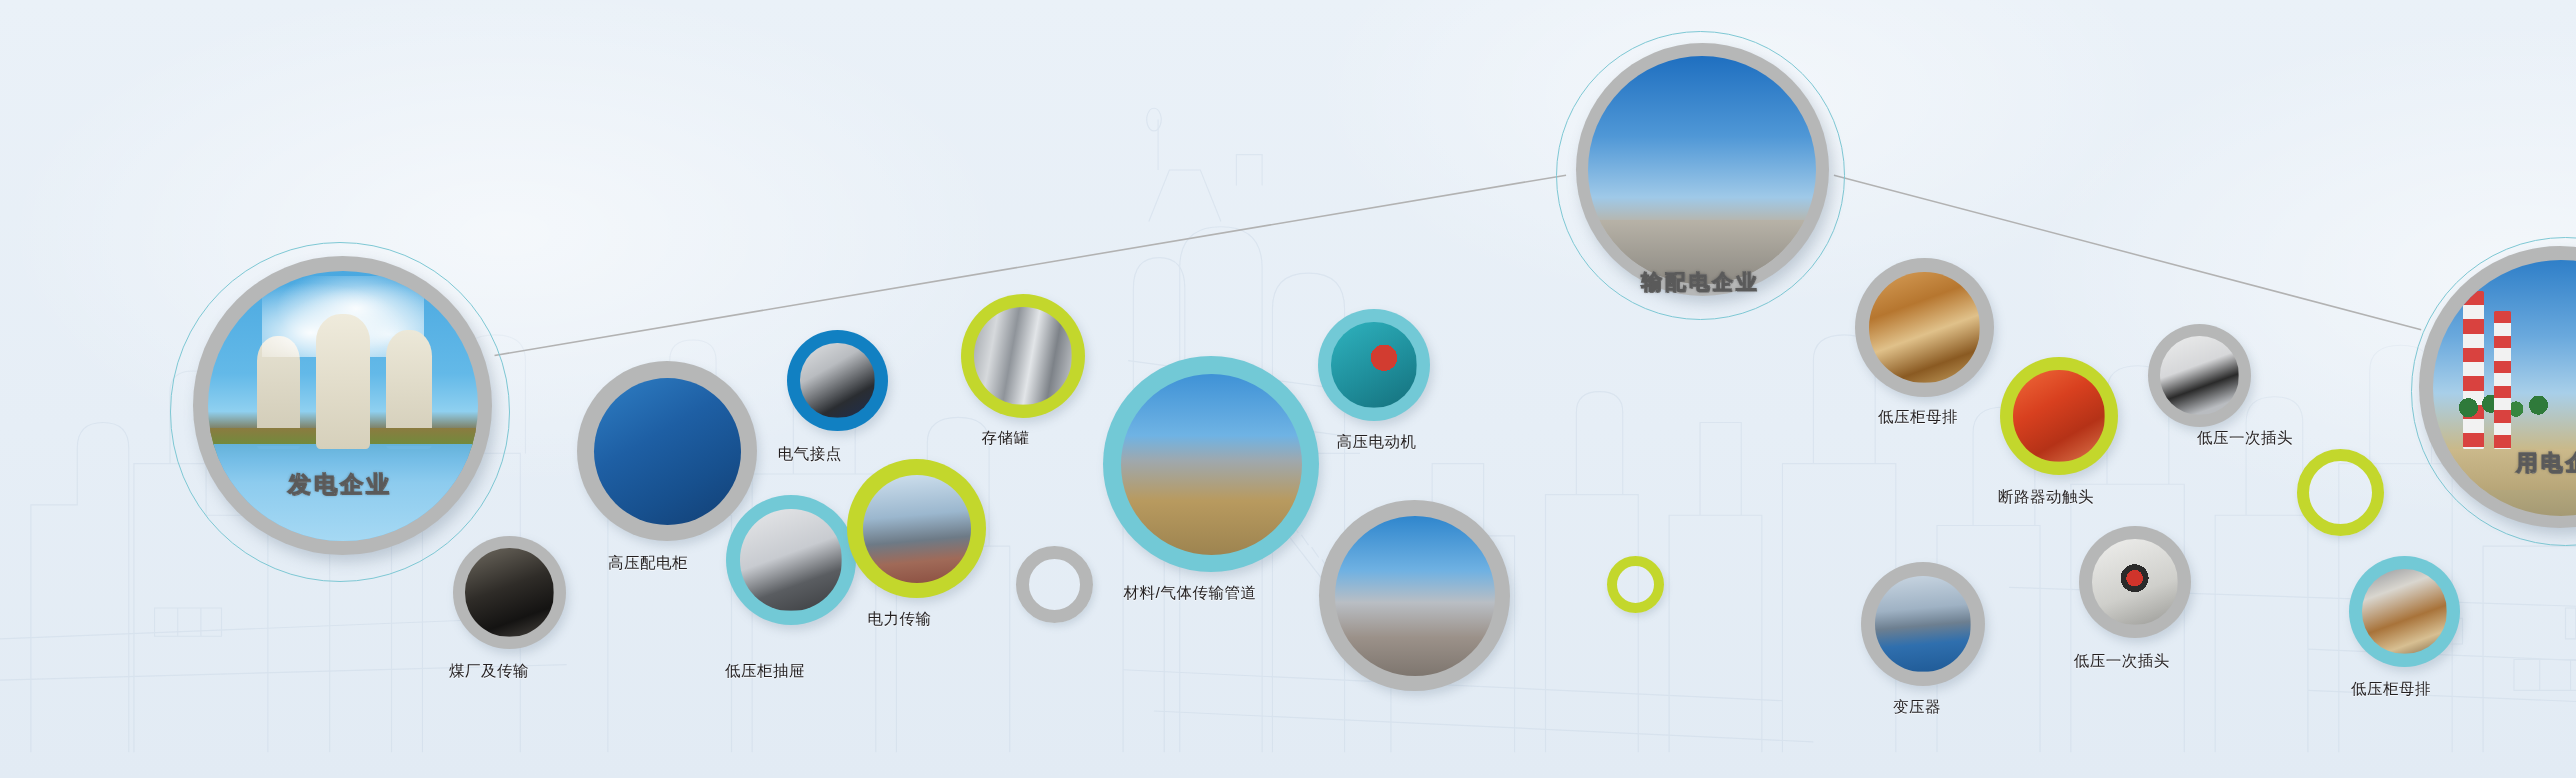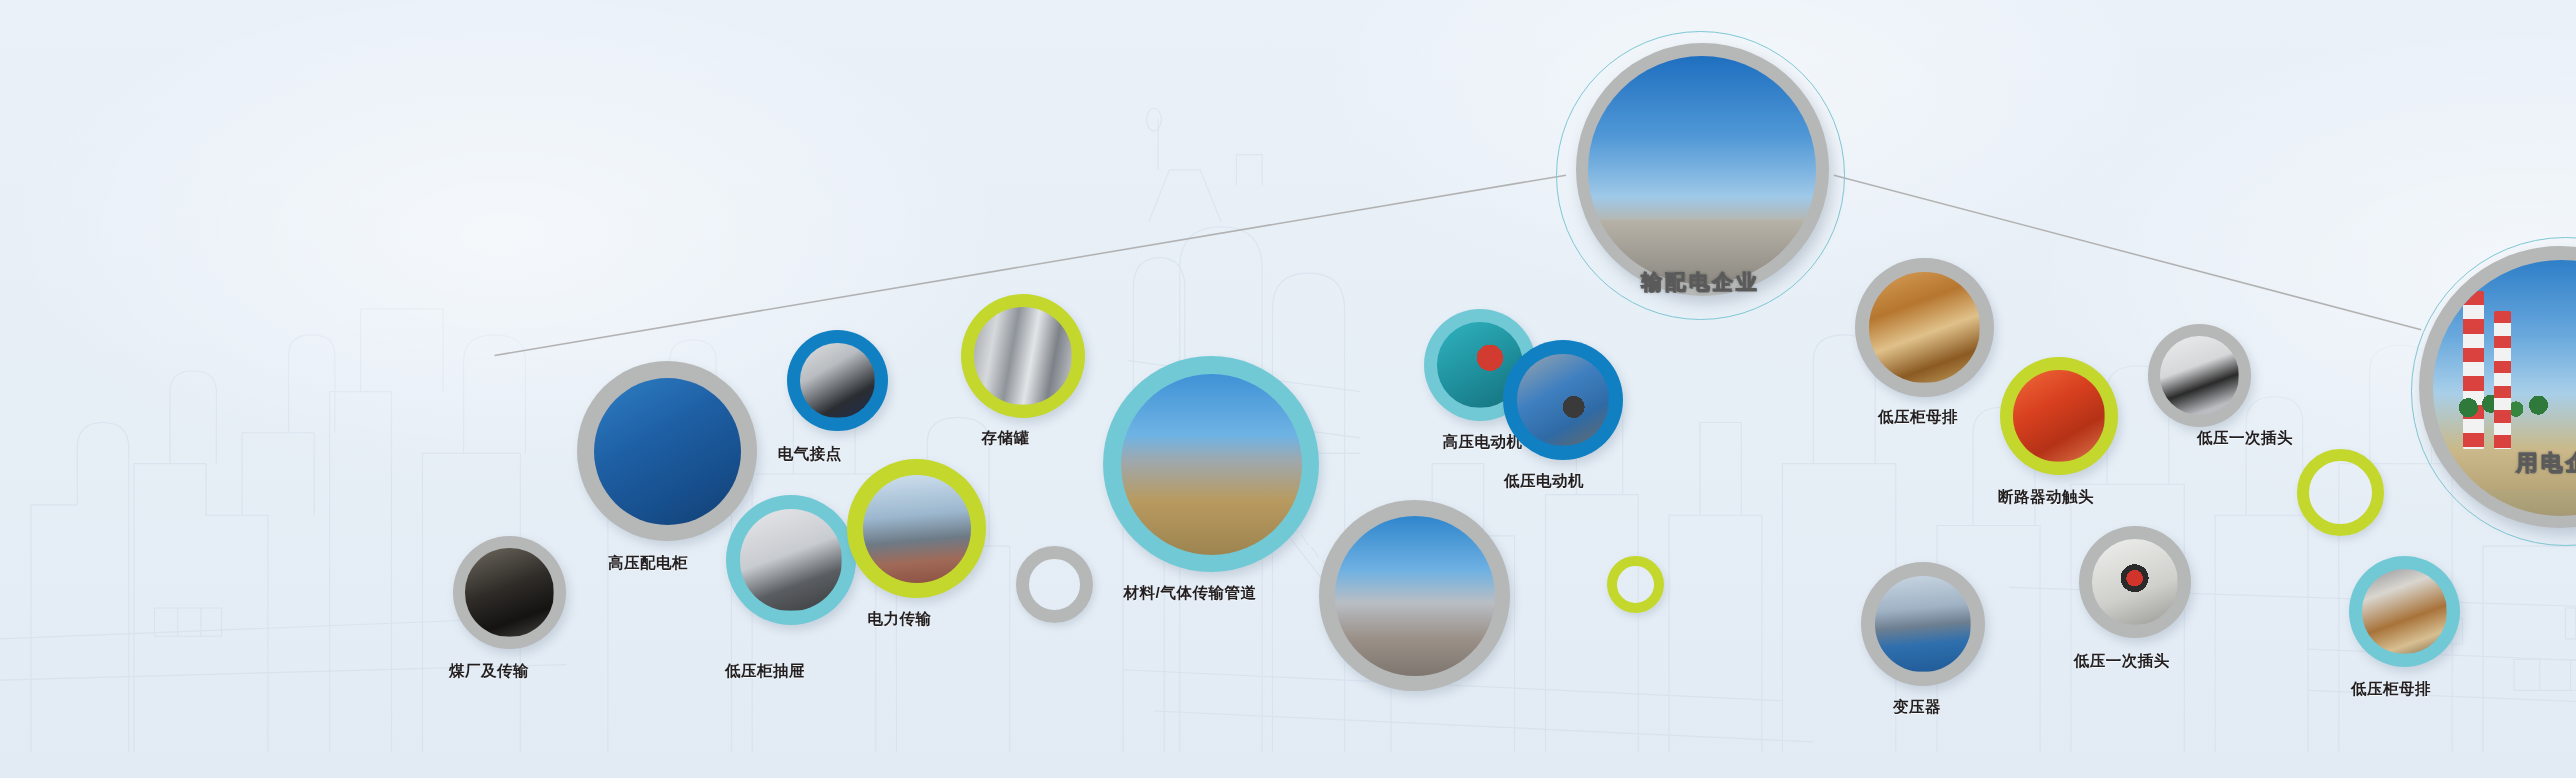--- a/index.html
+++ b/index.html
@@ -54,21 +54,21 @@
   .ring-green  {background:#c3d72c;}
 
   
   .hollow{background:transparent !important;box-shadow:2.1px 3.6px 7.2px rgba(110,130,150,.22);}
   .hollow.ring-gray  {border:13.4px solid #b6b7b7;}
   .hollow.ring-green {border:13.4px solid #c3d72c;}
 
   
   .cap{
     position:absolute;white-space:nowrap;
-    font-size:15.5px;font-weight:700;color:#231f20;
+    font-size:15.5px;font-weight:400;color:#231f20;
     letter-spacing:0.5px;
     text-shadow:0 0.5px 0 rgba(255,255,255,.7);
   }
 
   
   .hero .outline{
     position:absolute;border-radius:50%;
     border:1.5px solid #7ec8d4;
     box-sizing:border-box;
   }
@@ -258,20 +258,31 @@
     </svg>
   </div>
 
   <div class="wash"></div>
 
   <svg class="connectors" viewBox="0 0 5443 1512" preserveAspectRatio="none">
     <line x1="960" y1="690" x2="3040" y2="340" stroke="#b2b2b2" stroke-width="3"></line>
     <line x1="3560" y1="340" x2="4700" y2="640" stroke="#b2b2b2" stroke-width="3"></line>
   </svg>
 
+  <div class="node hero" style="left:170px;top:242px;width:340px;height:340px;">
+    <div class="outline" style="left:0;top:0;width:340px;height:340px;"></div>
+    <div class="gr" style="left:23px;top:14.4px;width:299px;height:299px;"></div>
+    <div class="photo ph-powerplant" style="left:38px;top:29px;width:270px;height:270px;">
+      <div class="pp-steam"></div>
+        <div class="pp-t3"></div>
+      <div class="pp-strip"></div>
+        <div class="pp-water"></div>
+    </div>
+    <div class="title" style="top:227px;">发电企业</div>
+  </div>
 
   <div class="node hero" style="left:1556px;top:31px;width:289px;height:289px;">
     <div class="outline" style="left:0;top:0;width:289px;height:289px;"></div>
     <div class="gr" style="left:19.6px;top:12.4px;width:253px;height:253px;"></div>
     <div class="photo ph-substation" style="left:32px;top:25px;width:228px;height:228px;"></div>
     <div class="title" style="top:237px;font-size:20.6px;">输配电企业</div>
   </div>
 
   <div class="node hero" style="left:2411px;top:237px;width:309px;height:309px;">
     <div class="outline" style="left:0;top:0;width:309px;height:309px;"></div>
@@ -335,33 +346,27 @@
     </div>
     <div class="cap" style="left:20.6px;top:227px;">材料/气体传输管道</div>
   </div>
 
   <div class="node" style="left:1319px;top:500px;">
     <div class="disc ring-gray" style="width:191px;height:191px;padding:15.5px;">
       <div class="photo ph-plant2" style="inset:15.5px;"></div>
     </div>
   </div>
 
-  <div class="node" style="left:1424px;top:309px;text-align:right;">
+  <div class="node" style="left:1318px;top:309px;text-align:right;">
     <div class="disc ring-teal" style="width:112px;height:112px;padding:13.4px;">
       <div class="photo ph-hvmotor" style="inset:13.4px;"></div>
     </div>
     <div class="cap" style="left:18.5px;top:123px;">高压电动机</div>
   </div>
 
-  <div class="node" style="left:1503px;top:340px;">
-    <div class="disc ring-blue" style="width:120px;height:120px;padding:14.4px;">
-      <div class="photo ph-lvmotor" style="inset:14.4px;"></div>
-    </div>
-    <div class="cap" style="left:1px;top:131px;">低压电动机</div>
-  </div>
 
 
   <div class="node" style="left:1607px;top:556px;">
     <div class="disc ring-green hollow" style="width:57px;height:57px;border-width:10.3px;"></div>
   </div>
 
   <div class="node" style="left:1855px;top:258px;">
     <div class="disc ring-gray" style="width:139px;height:139px;padding:14.4px;">
       <div class="photo ph-busbar" style="inset:14.4px;"></div>
     </div>

